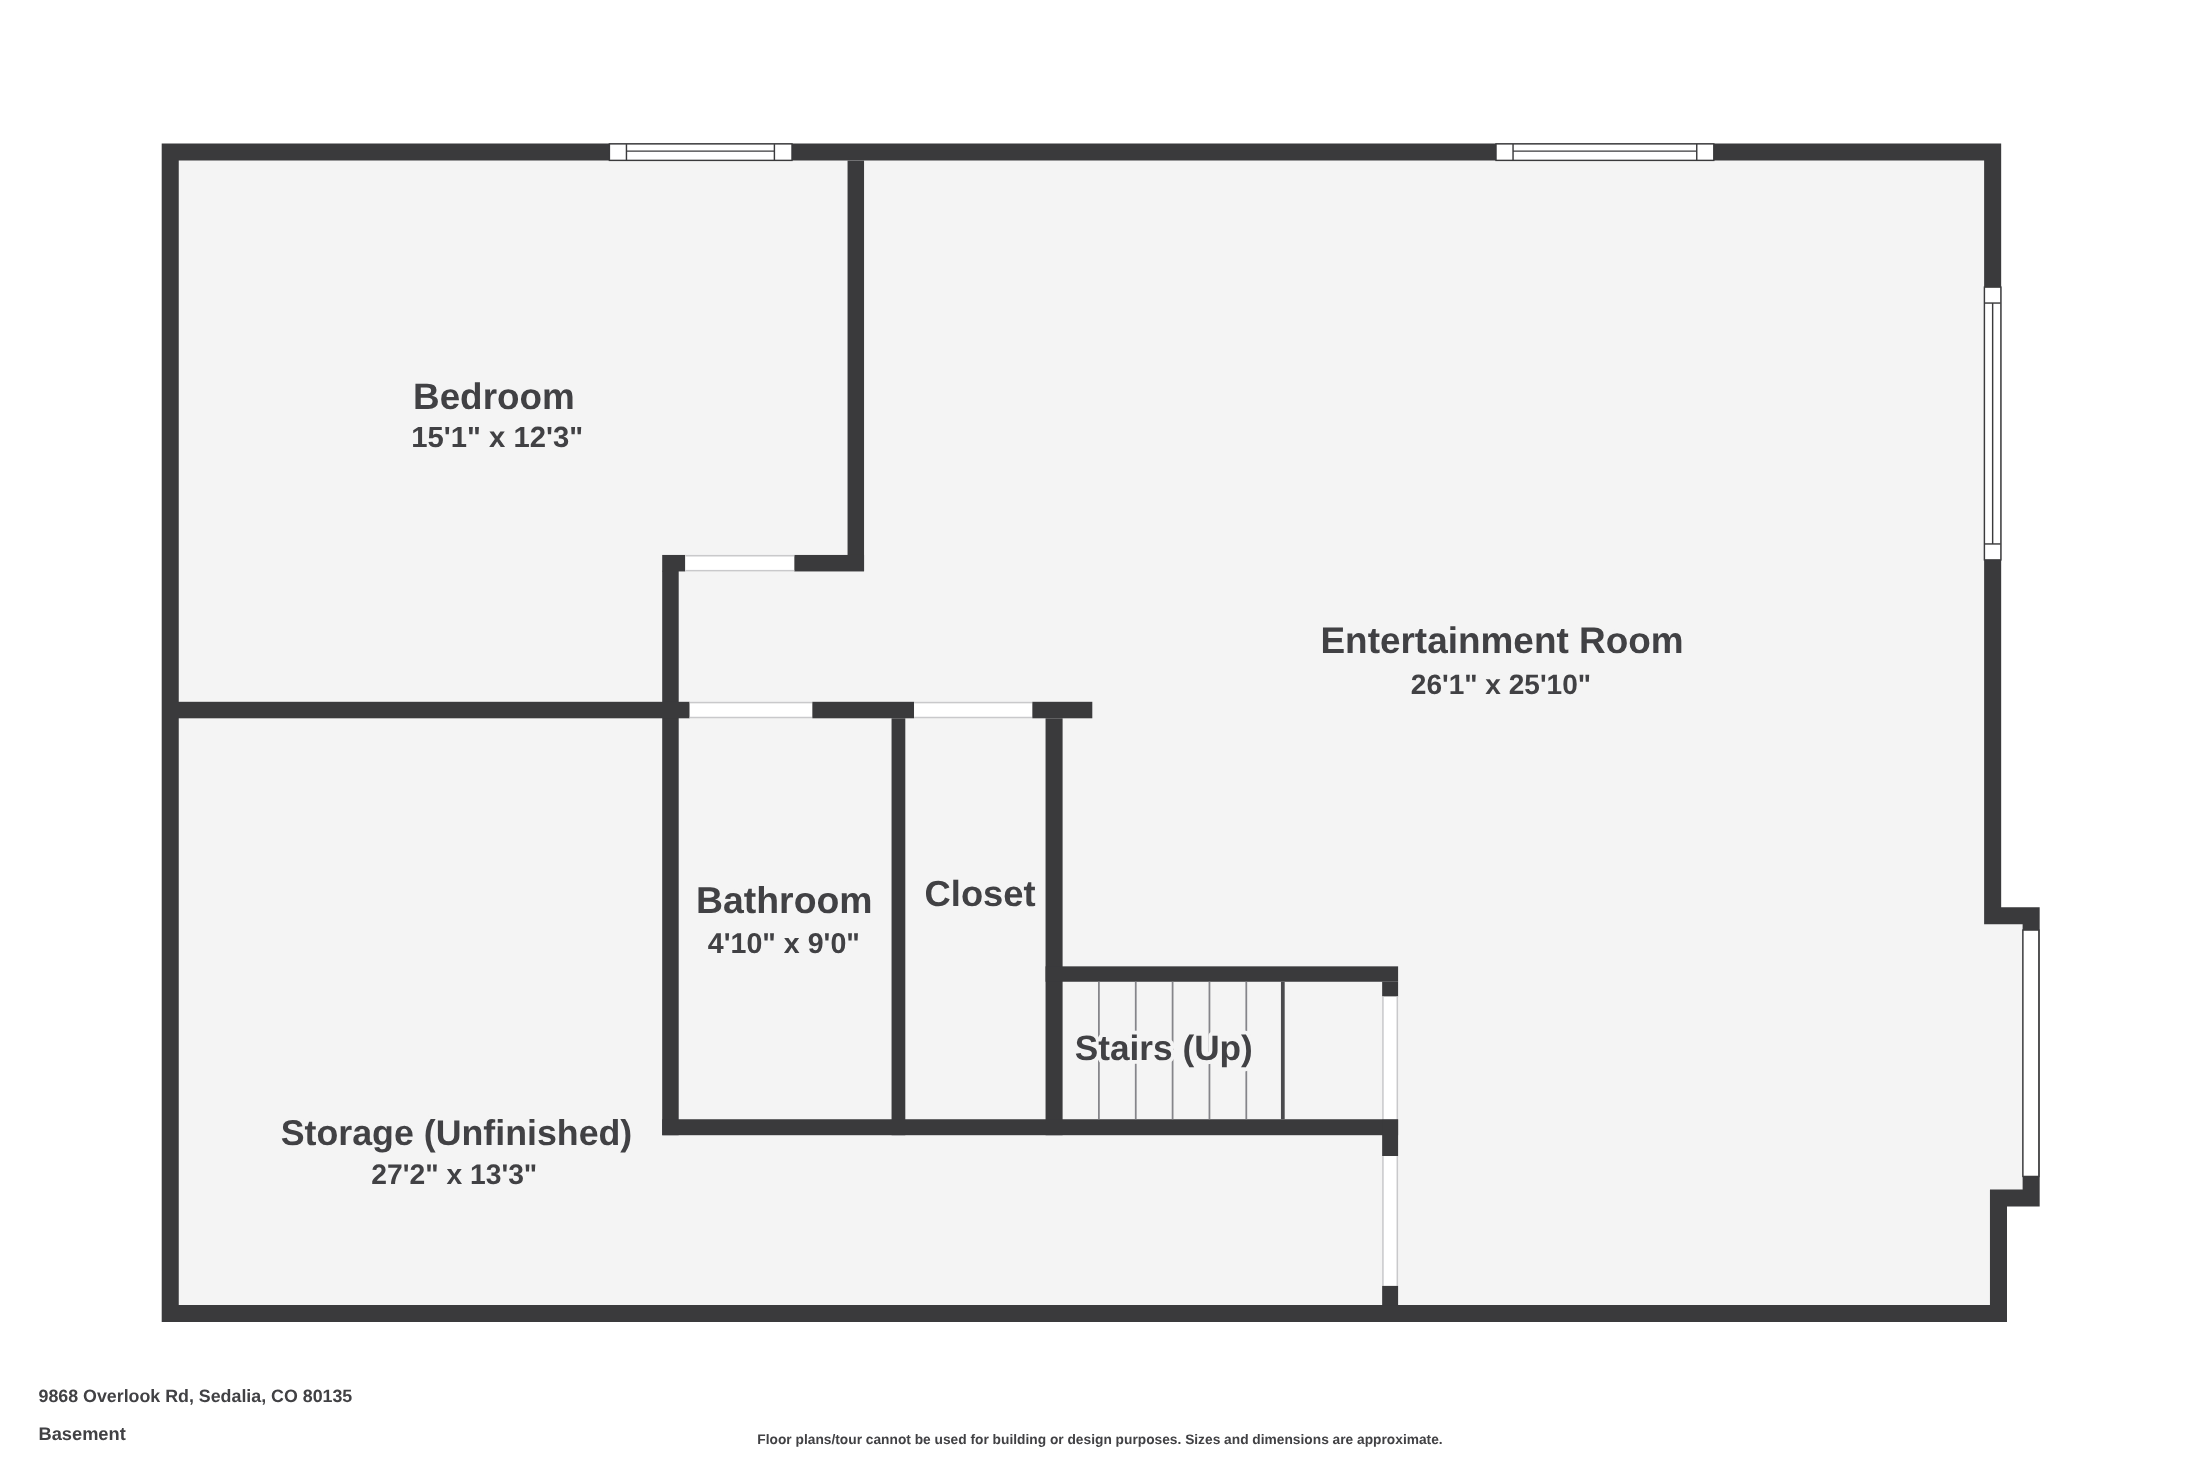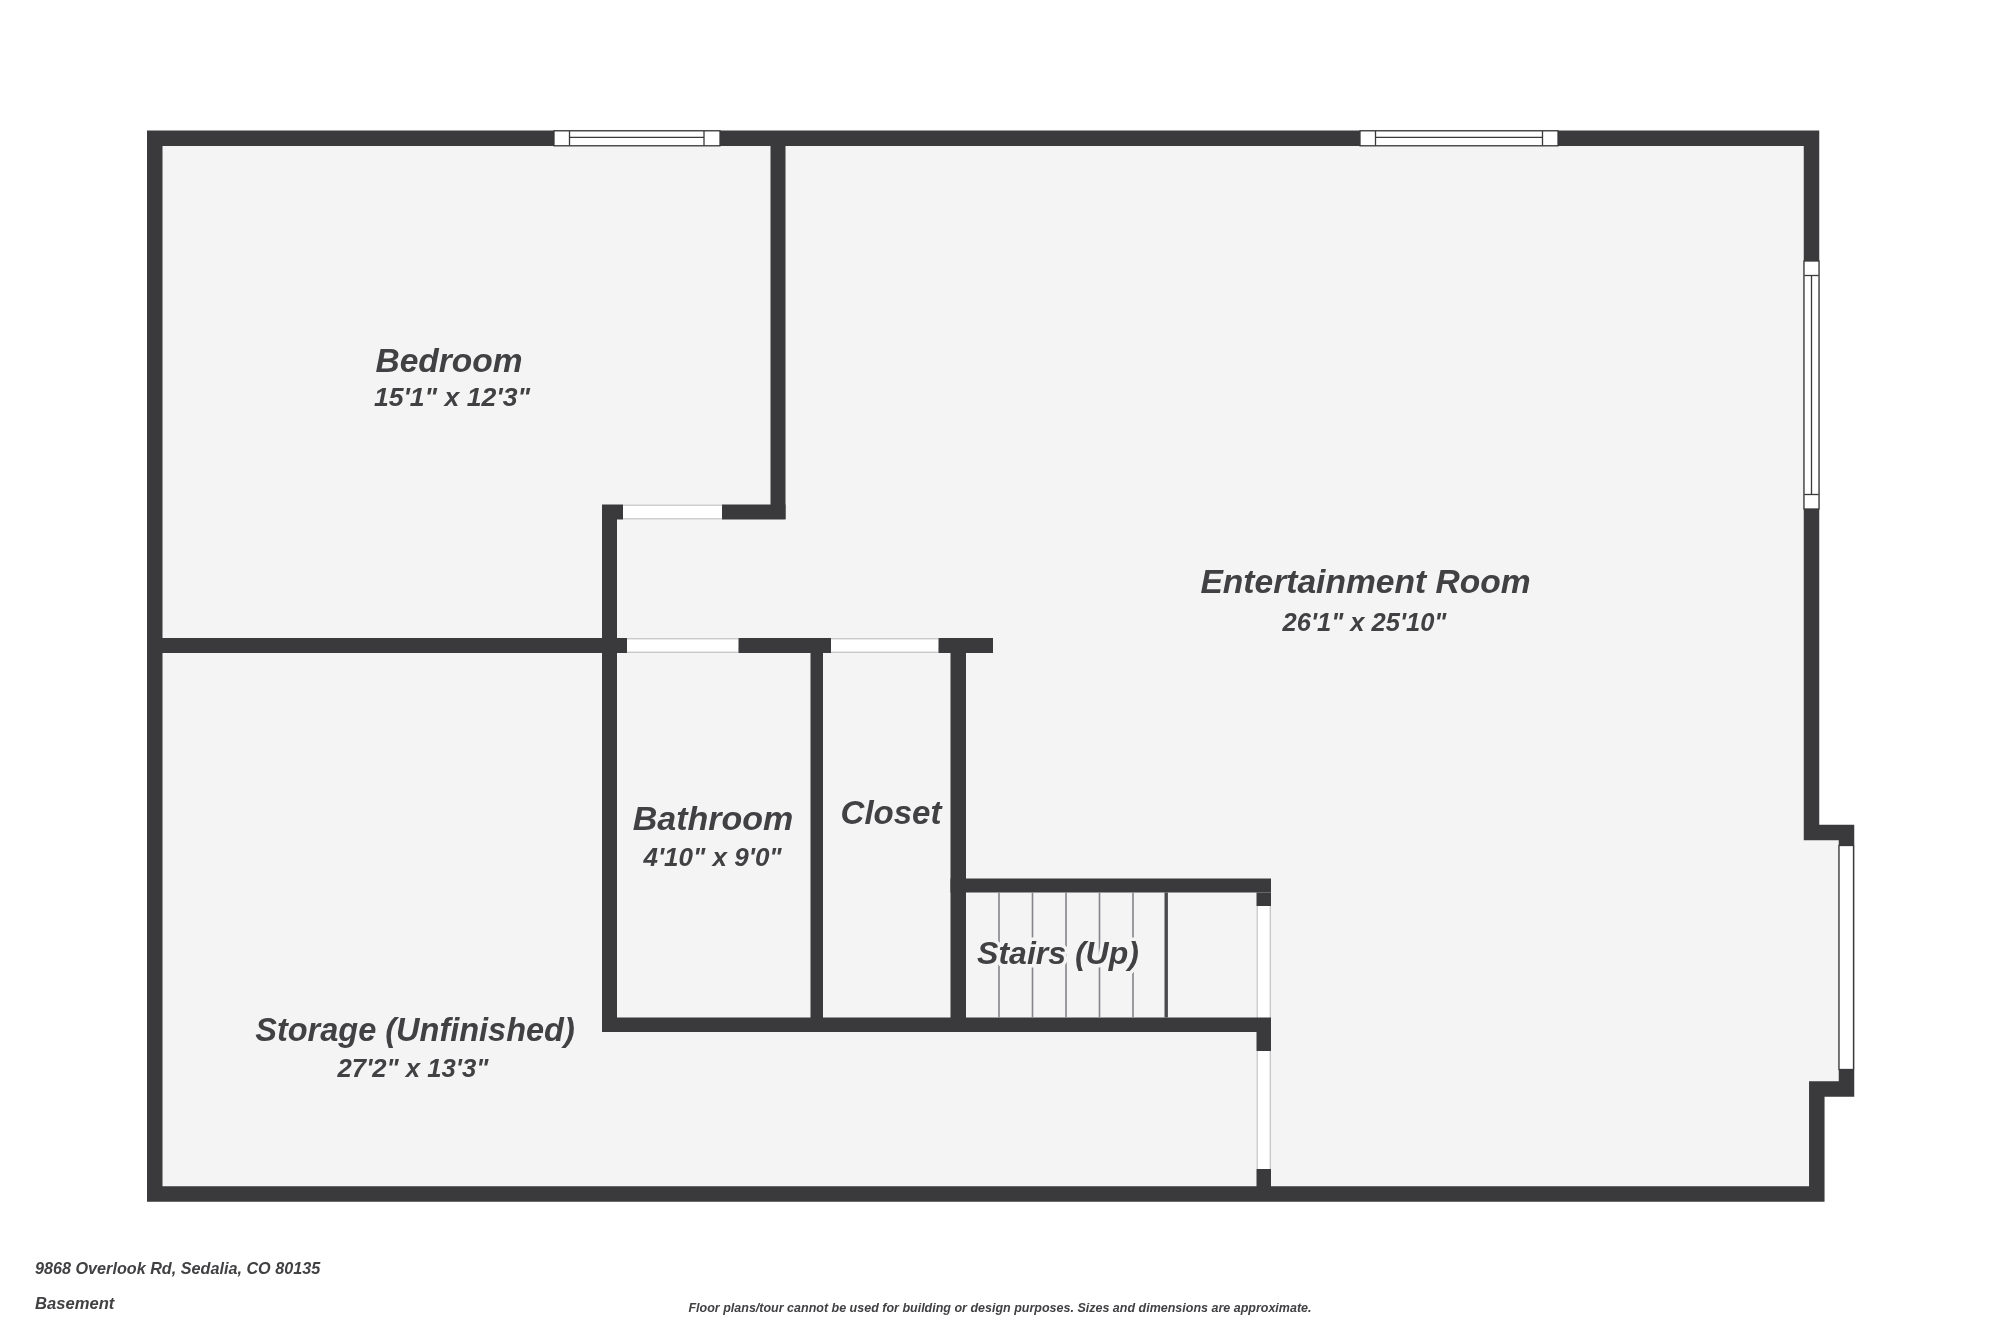--- a/index.html
+++ b/index.html
@@ -1,16 +1,16 @@
 <!DOCTYPE html>
 <html><head>
 <meta charset="utf-8">
 <style>
   html,body{margin:0;padding:0;background:#ffffff;}
-  #page{position:relative;width:2000px;height:1333px;background:#1d4ed8;overflow:hidden;font-style:italic;}
+  #page{position:relative;width:2000px;height:1333px;background:#1d4ed8;overflow:hidden;}
   svg{display:block;}
   text{font-family:"Liberation Sans", sans-serif;font-weight:bold;fill:#414144;}
   .halo{paint-order:stroke;stroke:#f4f4f4;stroke-width:7px;stroke-linejoin:round;}
 </style>
 </head>
 <body>
 <div id="page">
 <svg width="2000" height="1333" viewBox="0 0 2000 1333">
 
   <rect x="0" y="0" width="2000" height="1333" fill="#ffffff"></rect>

